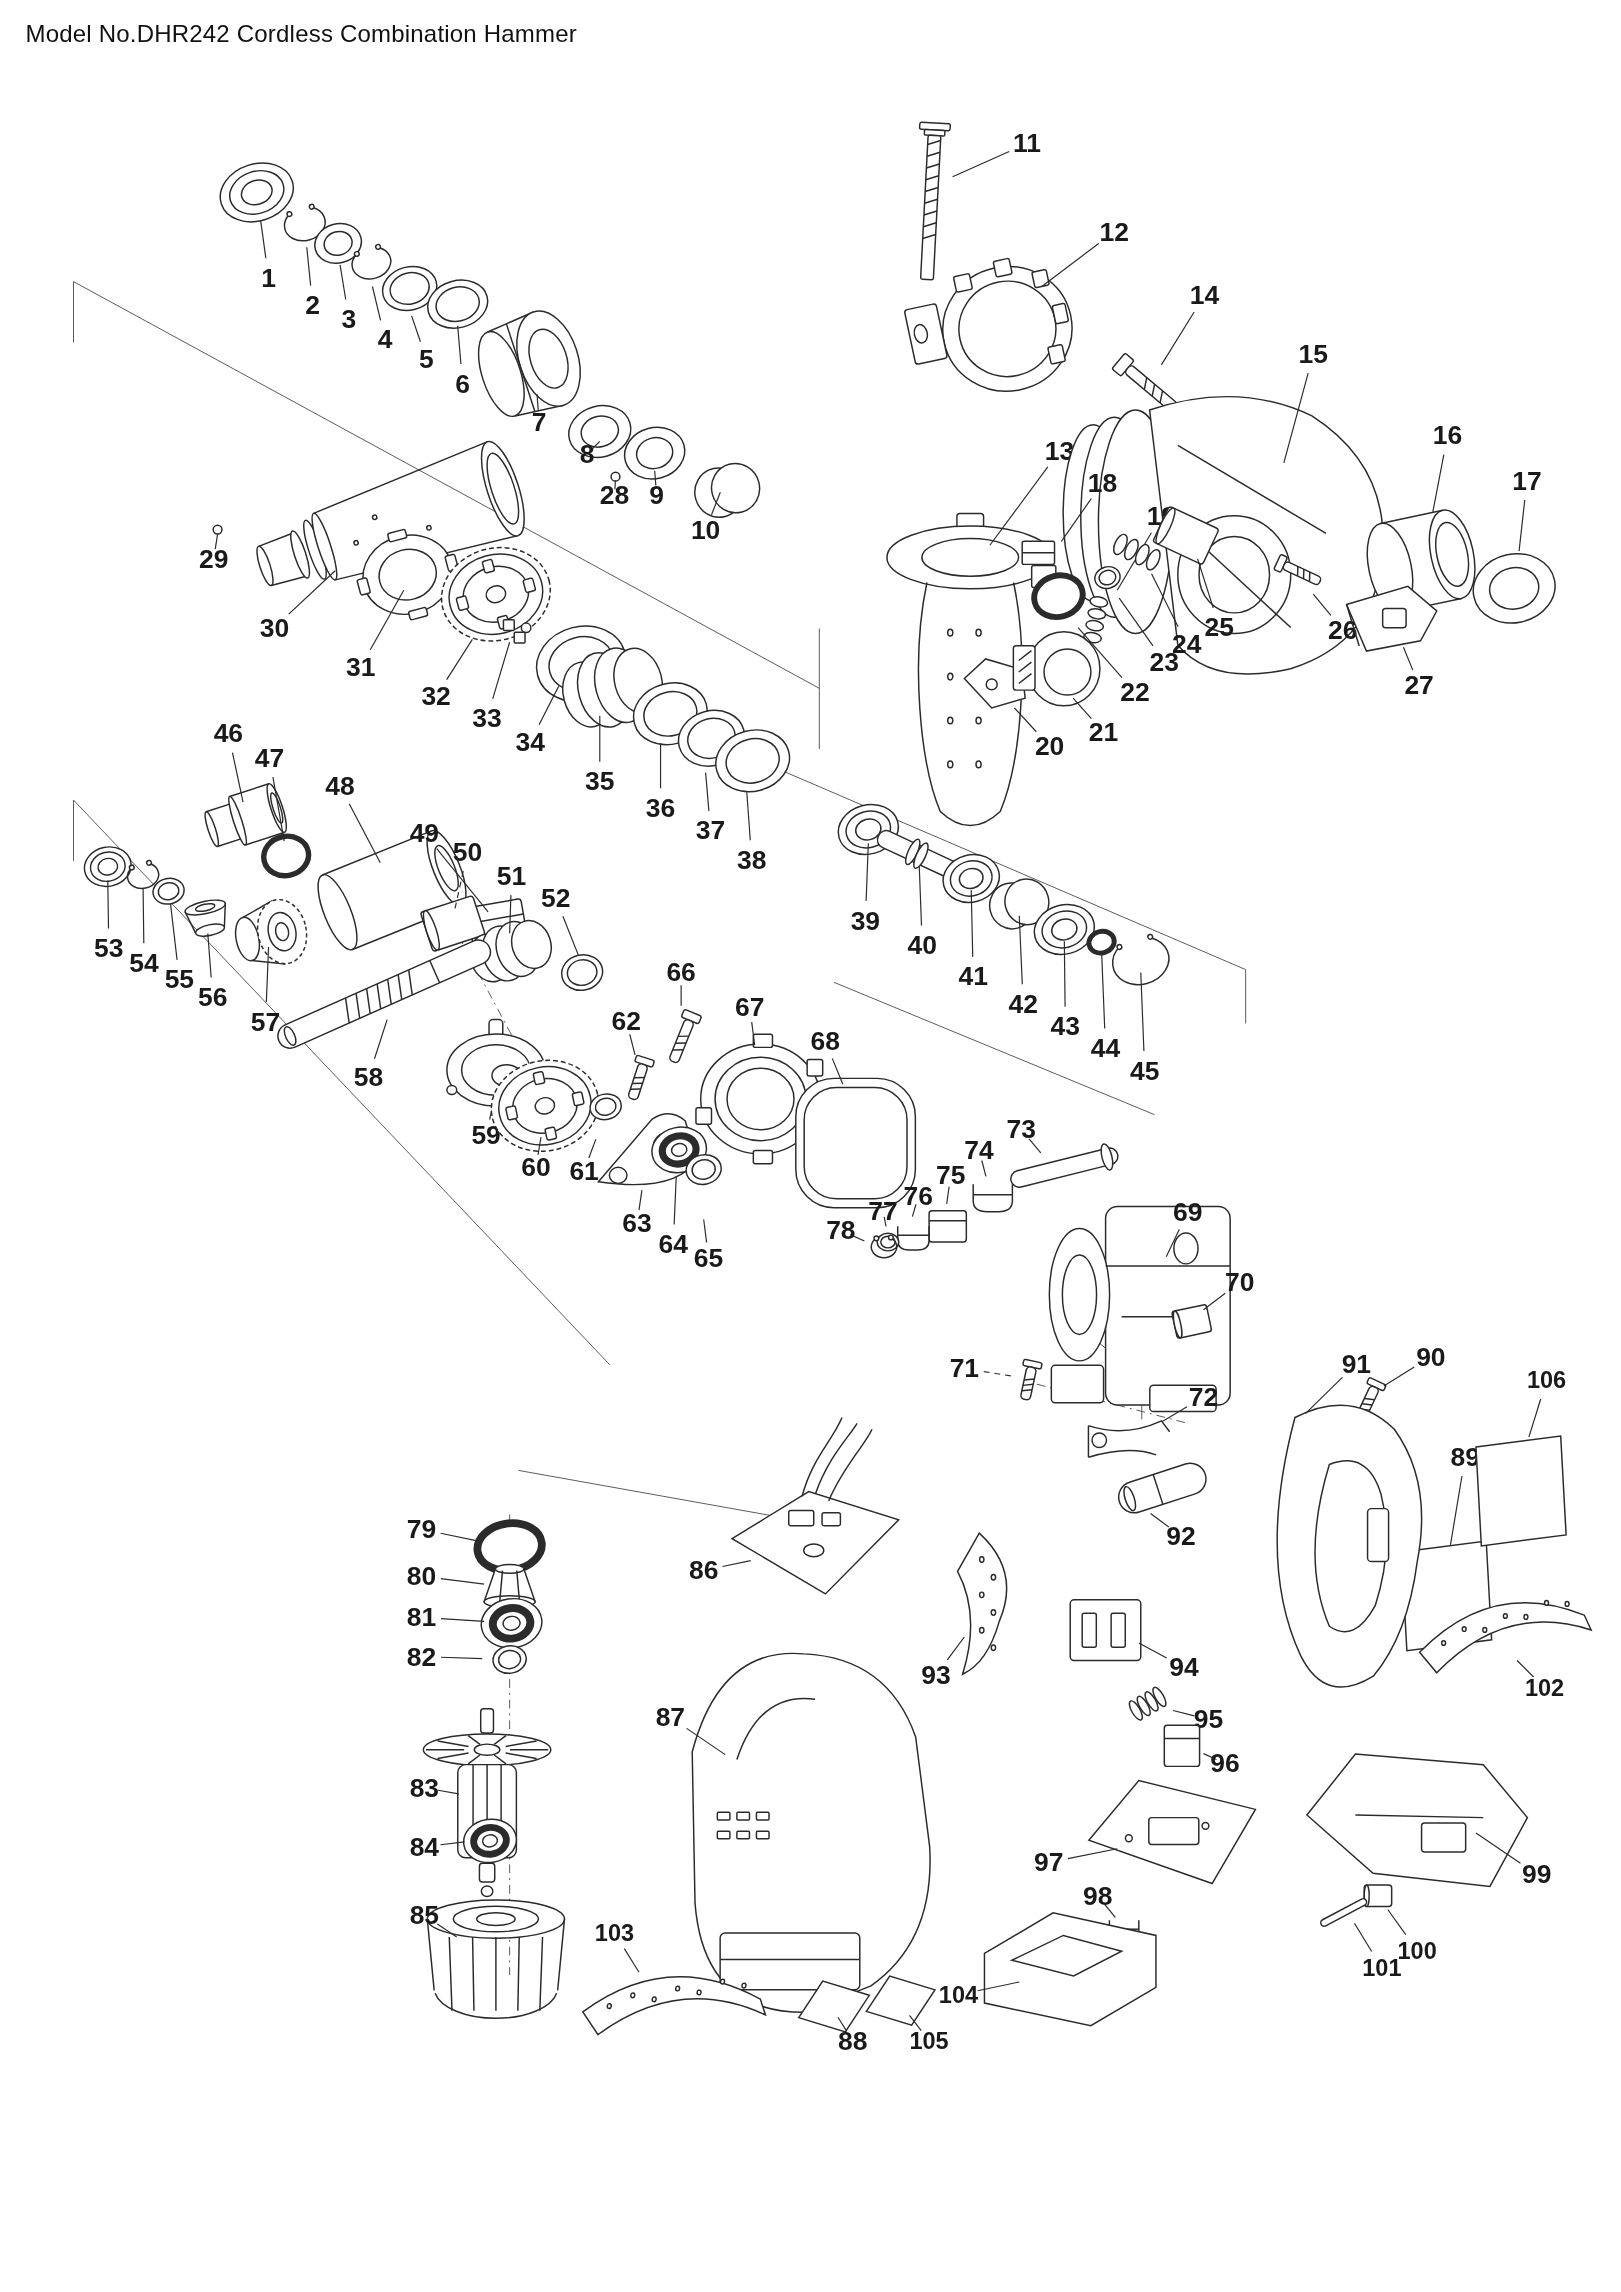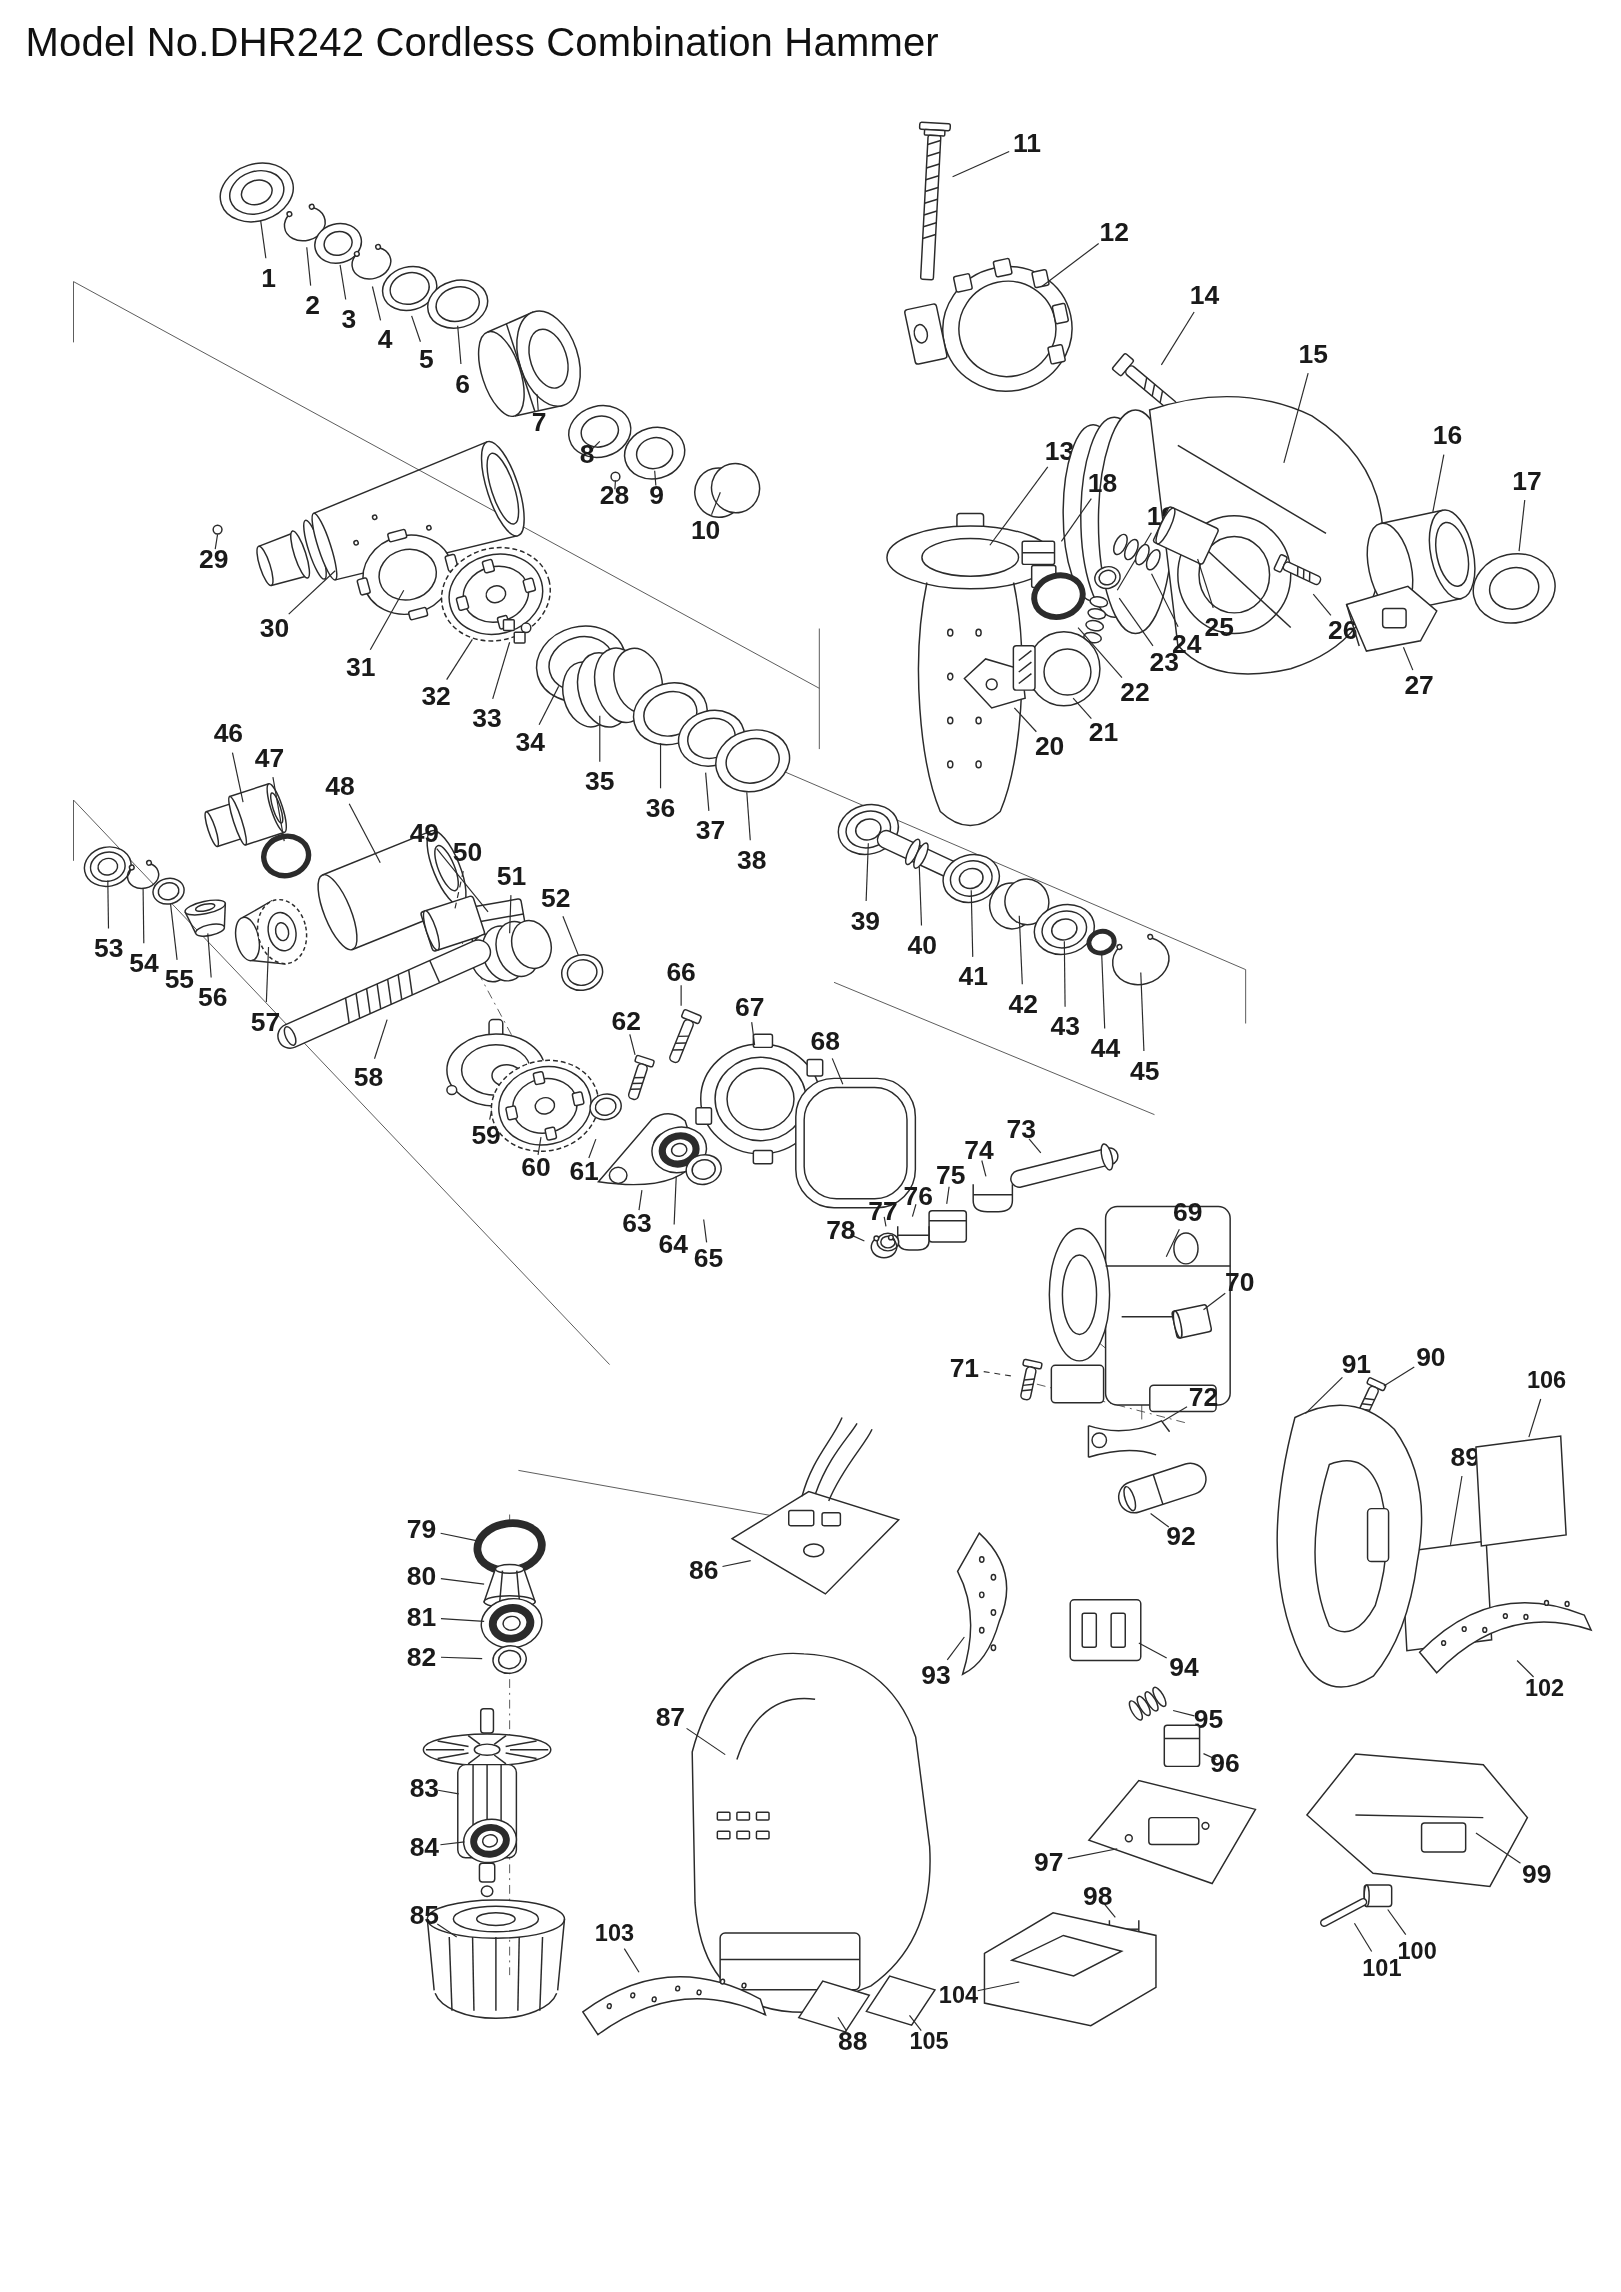--- a/index.html
+++ b/index.html
@@ -1,18 +1,18 @@
 <!DOCTYPE html>
 <html><head>
 <meta charset="utf-8">
 <style>
   html,body{margin:0;padding:0;background:#fff;}
   .page{position:relative;width:1621px;height:2293px;background:#ffffff;overflow:hidden;
         font-family:"Liberation Sans",sans-serif;}
-  .title{position:absolute;left:25.5px;top:19.6px;font-size:40px;font-weight:500;color:#111;
+  .title{position:absolute;left:25.5px;top:19.6px;font-size:24px;font-weight:500;color:#111;
          letter-spacing:0.2px;white-space:nowrap;}
   svg{position:absolute;left:0;top:0;}
   text.plabel{font-family:"Liberation Sans",sans-serif;fill:#1a1a1a;text-anchor:middle;}
 </style>
 </head>
 <body>
 
 <div class="page">
   <div class="title">Model No.DHR242 Cordless Combination Hammer</div>
   <svg width="1621" height="2293" viewBox="0 0 1654 2339" xmlns="http://www.w3.org/2000/svg">

